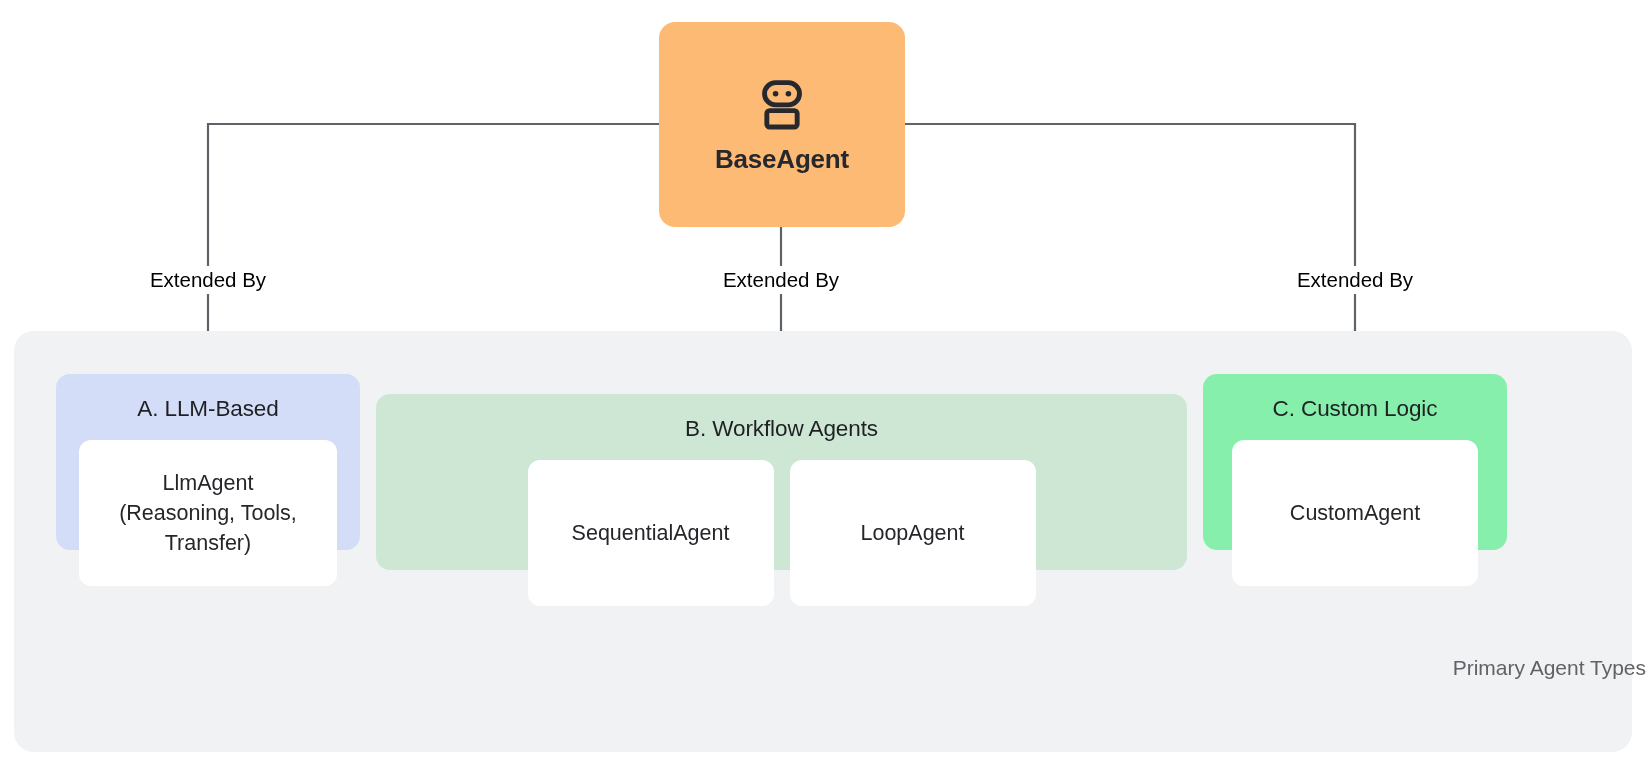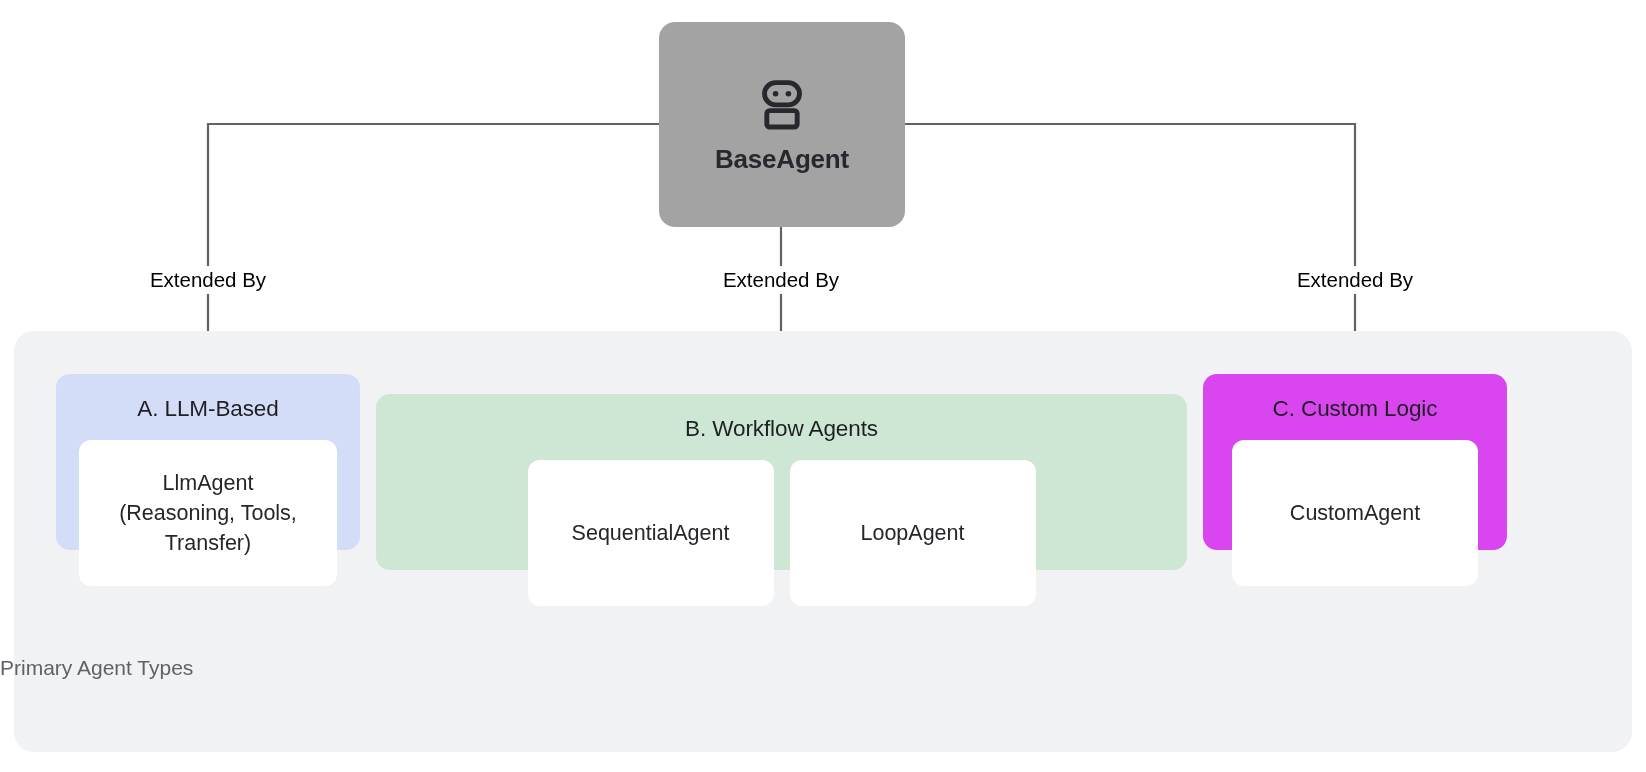--- a/index.html
+++ b/index.html
@@ -33,21 +33,21 @@
     pointer-events: none;
   }
 
   
   .base-node {
     position: absolute;
     left: 659px;
     top: 22px;
     width: 246px;
     height: 205px;
-    background: #a3a3a3;
+    background: #fdba74;
     border-radius: 16px;
     display: flex;
     flex-direction: column;
     align-items: center;
     justify-content: center;
     gap: 10px;
     z-index: 3;
   }
   .base-node .robot-icon {
     display: block;
@@ -89,21 +89,21 @@
     height: 421px;
     background: #f1f2f4;
     border-radius: 20px;
     z-index: 1;
   }
   .group-caption {
     position: absolute;
     left: 0;
     right: 0;
     top: 653px;
-    text-align: left;
+    text-align: right;
     font-size: 21px;
     color: #5f6368;
     line-height: 30px;
     z-index: 2;
   }
 
   
   .cat {
     position: absolute;
     border-radius: 14px;
@@ -137,21 +137,21 @@
     text-align: center;
     font-size: 21.5px;
     color: #25262a;
     line-height: 30px;
     box-sizing: border-box;
     padding: 6px 10px;
   }
 
   .cat-llm  { left: 56px;   width: 304px; background: #d4ddf7; }
   .cat-wf   { left: 376px;  width: 811px; background: #cee7d5; margin-top: 20px; }
-  .cat-cust { left: 1203px; width: 304px; background: #d946ef; }
+  .cat-cust { left: 1203px; width: 304px; background: #86efac; }
 
   .cat-llm .leaf  { width: 258px; }
   .cat-cust .leaf { width: 246px; }
   .cat-wf  .leaf  { width: 246px; }
 </style>
 </head>
 <body>
 
 <div id="stage">
 

